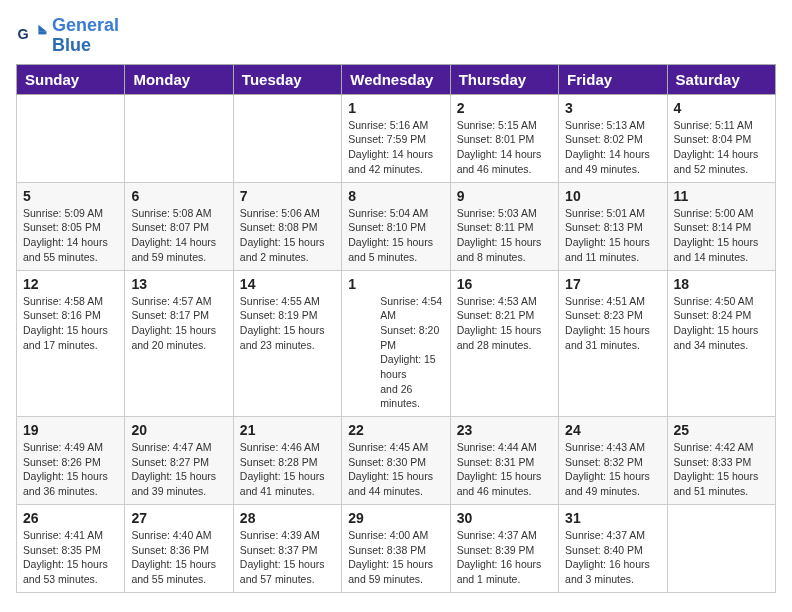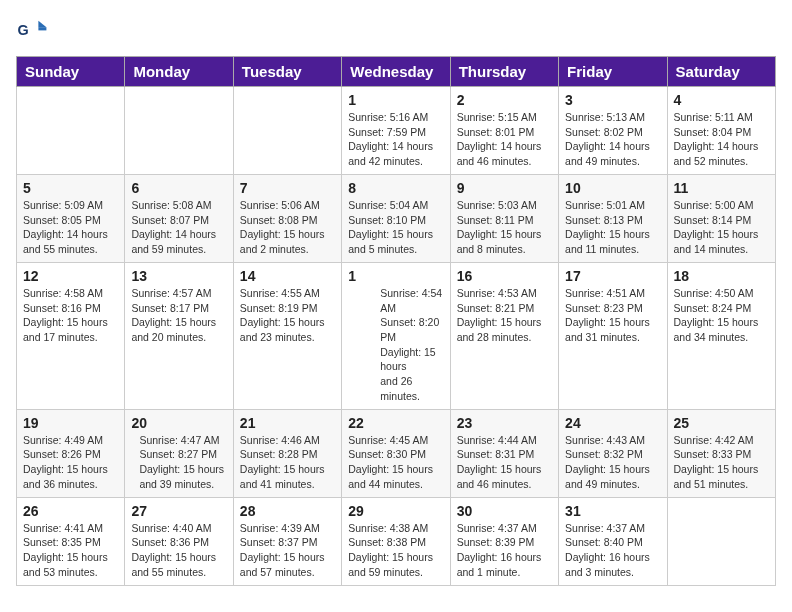--- a/index.html
+++ b/index.html
@@ -95,20 +95,25 @@
 <div class="header-row">
   <div class="logo">
     <svg class="logo-icon" viewBox="0 0 40 40">
       <rect width="40" height="40" fill="white"></rect>
 
       <text x="2" y="24" font-size="18" font-weight="bold" fill="#1a3a6b" font-family="Arial">G</text>
 
       <polygon points="28,6 38,14 28,14" fill="#2a6db5"></polygon>
       <rect x="28" y="14" width="10" height="4" fill="#2a6db5"></rect>
     </svg>
+    <div>
+      <div class="logo-text">
+        <span>General</span><br><span style="color:#2a6db5">Blue</span>
+      </div>
+    </div>
   </div>
   <div class="title-block">
     <div class="main-title"></div>
     <div class="subtitle"></div>
   </div>
 </div>
 
 <table>
   <thead>
     <tr>
@@ -260,21 +265,21 @@
       <tr class="week-even">
         <td>
           <span class="day-num">19</span>
           <div class="day-info" style="white-space: pre-line;">Sunrise: 4:49 AM
 Sunset: 8:26 PM
 Daylight: 15 hours
 and 36 minutes.</div>
         </td>
         <td>
           <span class="day-num">20</span>
-          <div class="day-info" style="white-space: pre-line; margin-left: 8px;">Sunrise: 4:47 AM
+          <div class="day-info" style="white-space: pre-line;">Sunrise: 4:47 AM
 Sunset: 8:27 PM
 Daylight: 15 hours
 and 39 minutes.</div>
         </td>
         <td>
           <span class="day-num">21</span>
           <div class="day-info" style="white-space: pre-line;">Sunrise: 4:46 AM
 Sunset: 8:28 PM
 Daylight: 15 hours
 and 41 minutes.</div>
@@ -325,21 +330,21 @@
         </td>
         <td>
           <span class="day-num">28</span>
           <div class="day-info" style="white-space: pre-line;">Sunrise: 4:39 AM
 Sunset: 8:37 PM
 Daylight: 15 hours
 and 57 minutes.</div>
         </td>
         <td>
           <span class="day-num">29</span>
-          <div class="day-info" style="white-space: pre-line;">Sunrise: 4:38 AM
+          <div class="day-info" style="white-space: pre-line;">Sunrise: 4:00 AM
 Sunset: 8:38 PM
 Daylight: 15 hours
 and 59 minutes.</div>
         </td>
         <td>
           <span class="day-num">30</span>
           <div class="day-info" style="white-space: pre-line;">Sunrise: 4:37 AM
 Sunset: 8:39 PM
 Daylight: 16 hours
 and 1 minute.</div>

